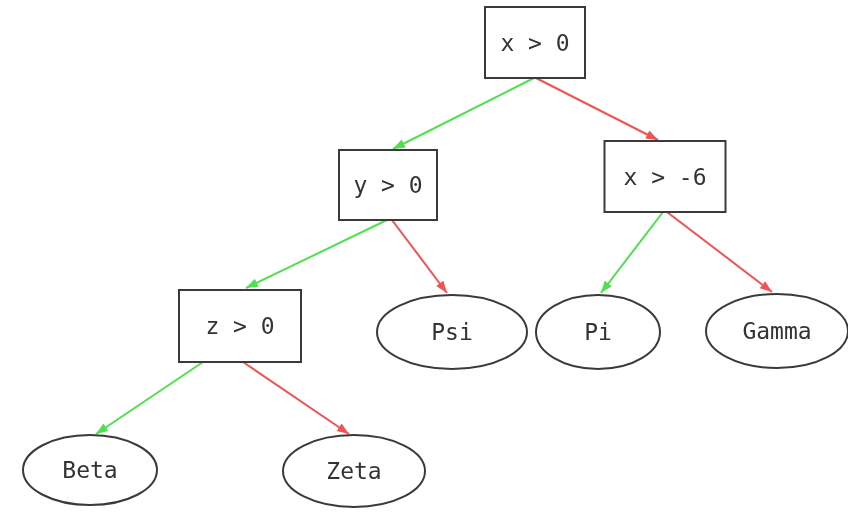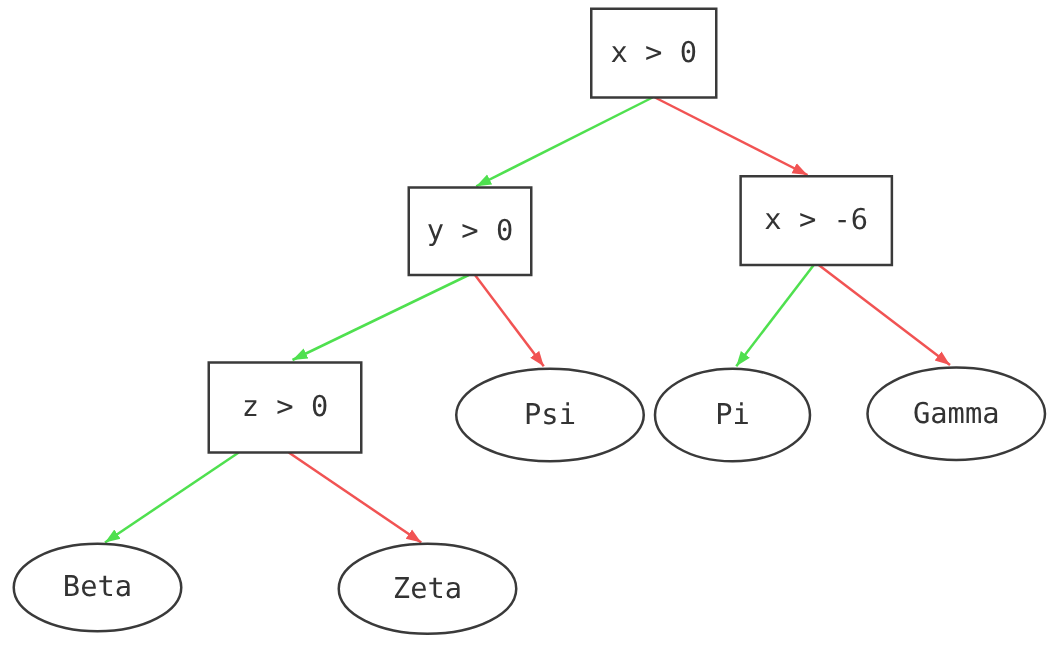--- a/index.html
+++ b/index.html
@@ -8,20 +8,21 @@
     background: #ffffff;
     width: 848px;
     height: 516px;
     overflow: hidden;
     font-family: "DejaVu Sans Mono", monospace;
   }
   #stage {
     position: relative;
     width: 792px;
     height: 516px;
+    margin-left: 12px;
   }
   svg text {
     font-family: "DejaVu Sans Mono", monospace;
     font-size: 23px;
     fill: #333333;
   }
 </style>
 </head>
 <body>
 

